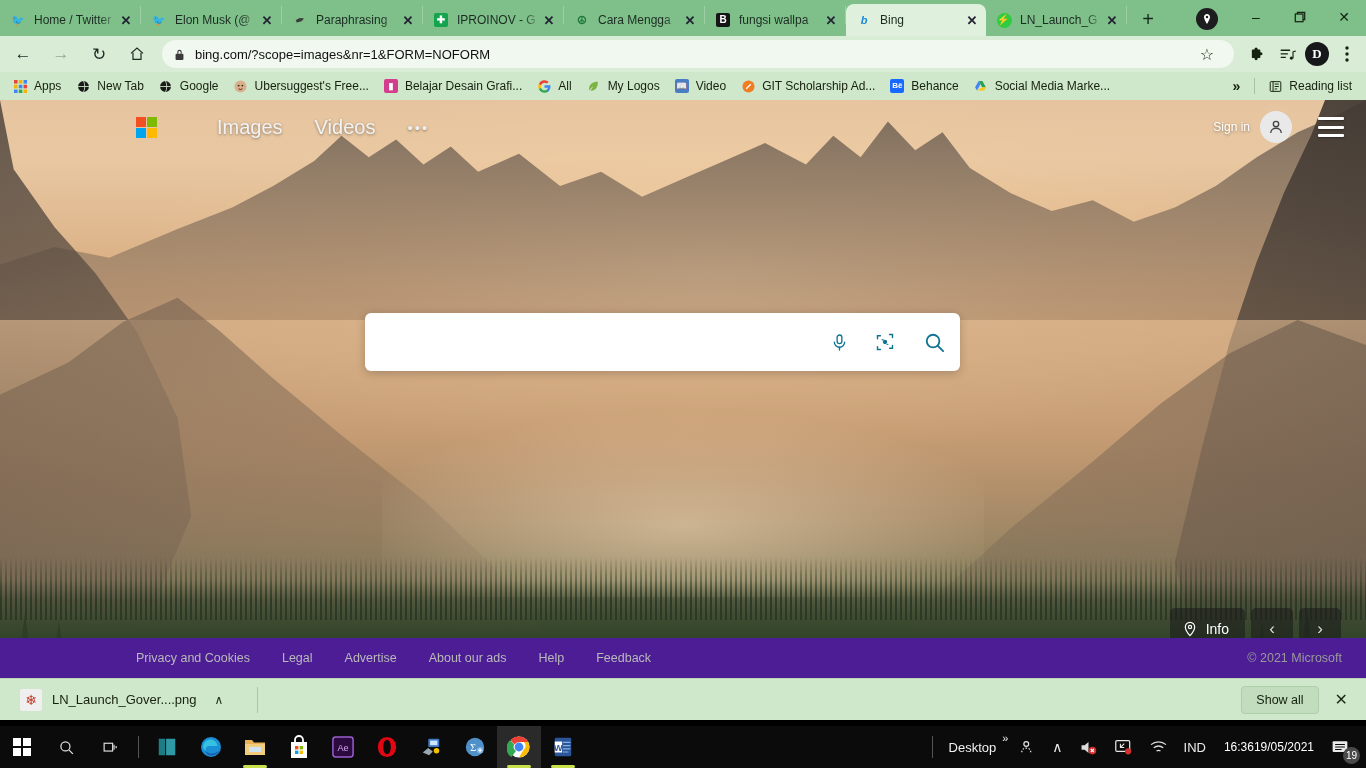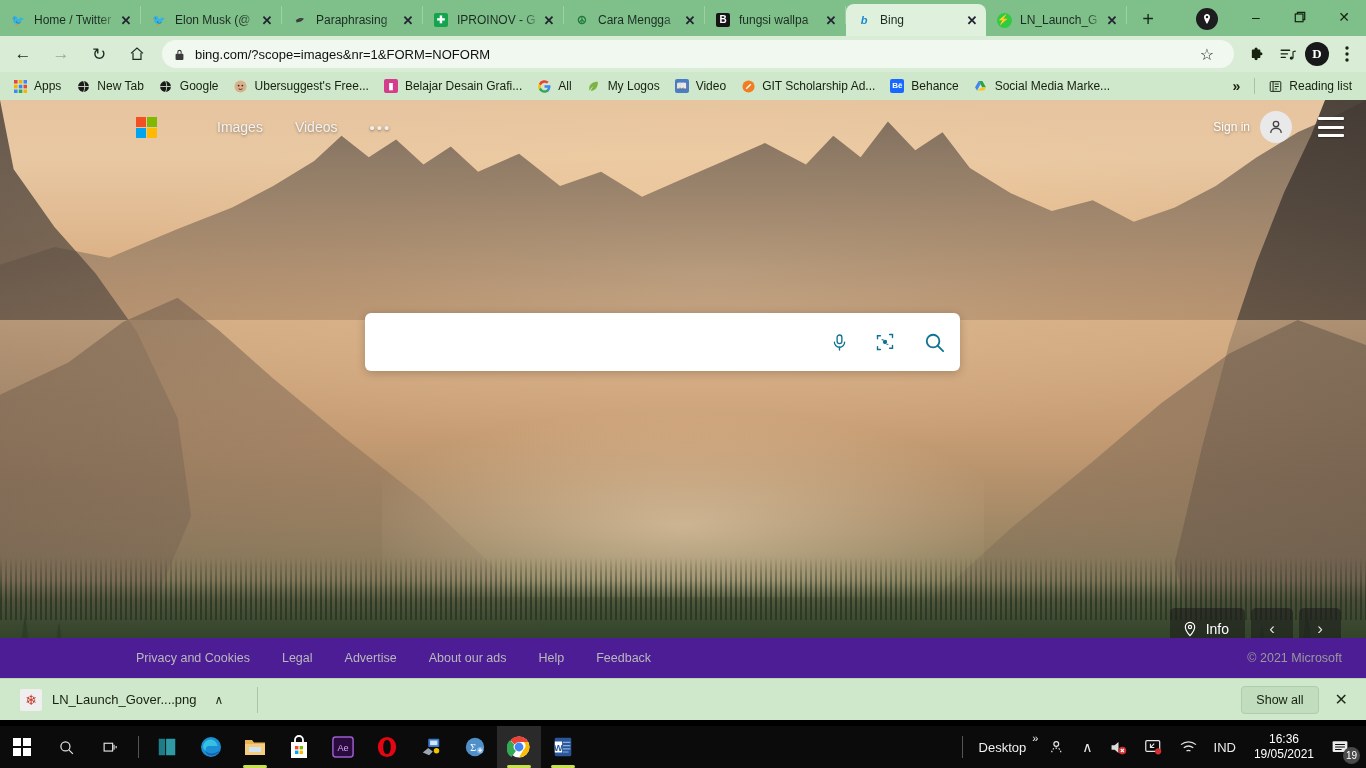--- a/index.html
+++ b/index.html
@@ -249,21 +249,21 @@
     grid-template-columns: 10px 10px; grid-template-rows: 10px 10px; gap: 1px;
     margin-right: 10px;
   }
   .ms-logo-grid i { display: block; }
   .bing-wordmark {
     color: #fff; font-size: 23px; font-weight: 600; letter-spacing: -0.2px;
     text-shadow: 0 1px 3px rgba(0,0,0,.35);
   }
   .bing-nav { display: flex; align-items: center; margin-left: 50px; gap: 32px; }
   .bing-nav a {
-    color: #f2f2f2; font-size: 14px; text-decoration: none;
+    color: #f2f2f2; font-size: 20px; text-decoration: none;
     text-shadow: 0 1px 3px rgba(0,0,0,.4);
   }
   .bing-nav .dots { color:#eee; letter-spacing:2px; font-size:15px; }
   .hdr-spacer { flex: 1 1 auto; }
   .signin {
     color: #fff; font-size: 12px; margin-right: 10px;
     text-shadow: 0 1px 3px rgba(0,0,0,.4);
   }
   .avatar-circle {
     width: 32px; height: 32px; border-radius: 50%;
@@ -361,21 +361,21 @@
   .tb-item.active { background: #2a2a2a; }
   .tb-item.active::after, .tb-item.running::after {
     content: ""; position: absolute; bottom: 0; left: 22%; width: 56%;
     height: 3px; background: #c8e04a; border-radius: 2px;
   }
   .tb-divider { width: 1px; height: 22px; background: #555; margin: 0 6px; }
   .tray { margin-left: auto; display: flex; align-items: center; height: 42px; color: #eaeaea; }
   .tray-item { display:flex; align-items:center; justify-content:center; padding: 0 8px; height: 42px; font-size: 12px; }
   .tray-desktop { font-size: 13px; color: #f0f0f0; position: relative; padding: 0 14px 0 10px; }
   .tray-desktop sup { font-size: 11px; position: absolute; top: 6px; right: 2px; }
-  .clock { display:flex; flex-direction: column; align-items: center; justify-content:center;
+  .clock { display:flex; flex-direction: row; align-items: center; justify-content:center;
            font-size: 12px; color: #fff; line-height: 1.25; padding: 0 10px; }
   .notif { position: relative; padding: 0 16px 0 6px; }
   .notif-badge {
     position: absolute; right: 6px; bottom: 4px;
     min-width: 17px; height: 17px; border-radius: 50%;
     background: #4a4a4a; color: #fff; font-size: 10px;
     display:flex; align-items:center; justify-content:center;
   }
   .win-logo { display:grid; grid-template-columns: 8px 8px; grid-template-rows: 8px 8px; gap: 2px; }
   .win-logo i { background: #fff; display:block; }

